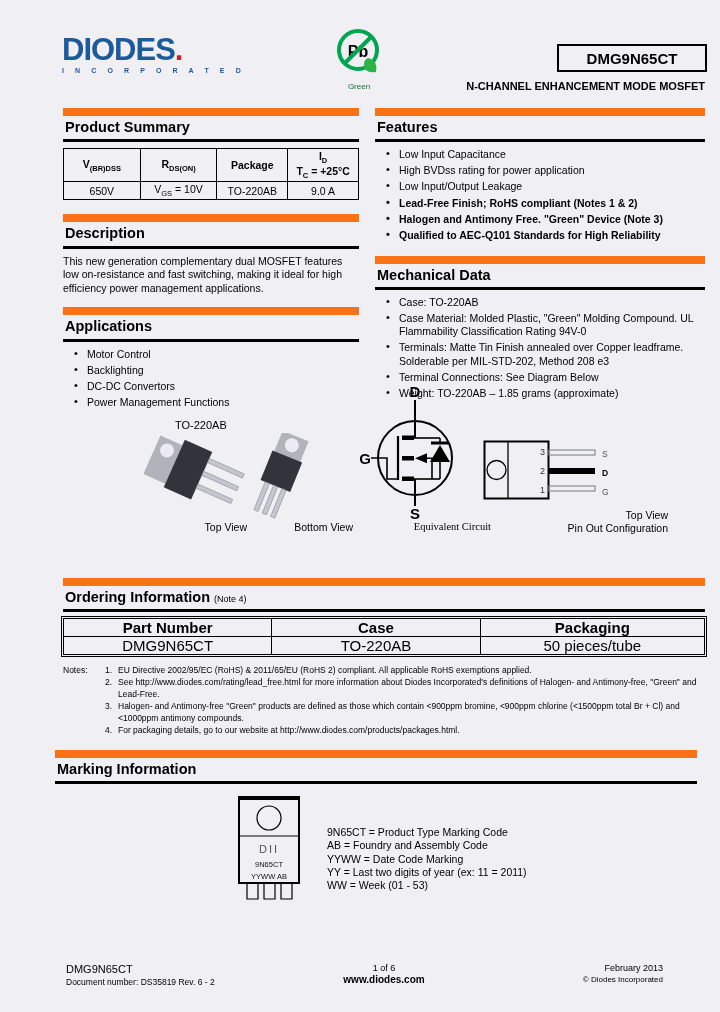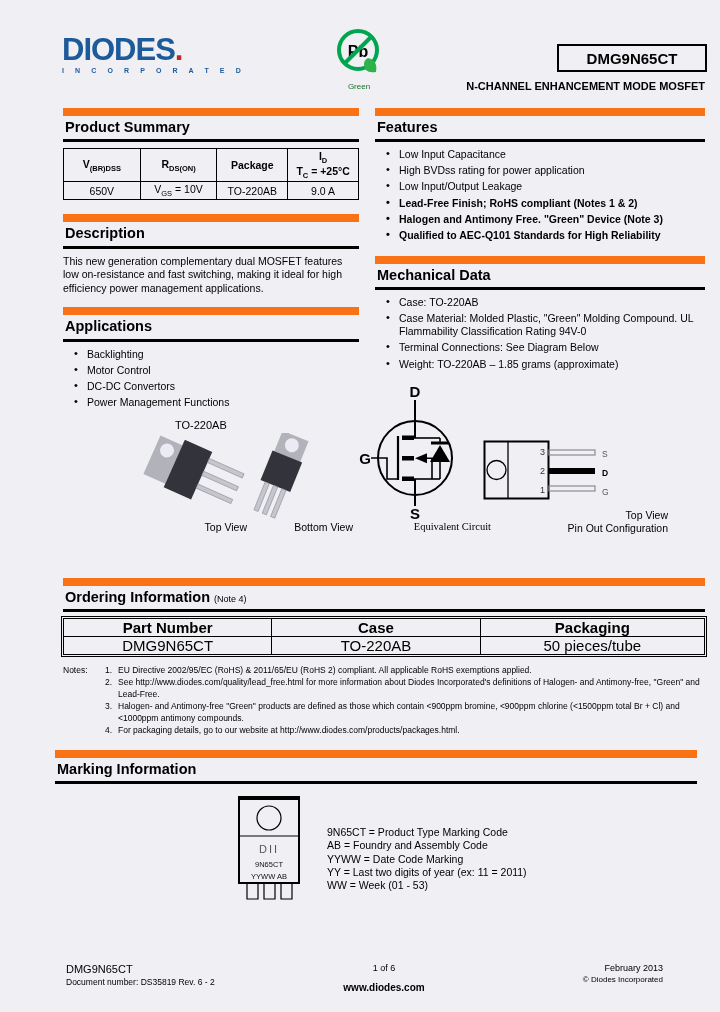--- a/index.html
+++ b/index.html
@@ -59,21 +59,21 @@
   .marking { position:absolute; left:55px; top:750px; width:642px; }
   .mark-draw { position:absolute; left:182px; top:45px; }
   .mark-legend { position:absolute; left:272px; top:76px; font-size:10.5px; line-height:1.27; }
 
   
   .footer { position:absolute; left:63px; top:963px; width:642px; font-size:9px; }
   .f-left { position:absolute; left:3px; top:0; }
   .f-left .l1 { font-size:11px; }
   .f-left .l2 { font-size:8.5px; margin-top:2px; }
   .f-center { position:absolute; left:0; right:0; top:0; text-align:center; }
-  .f-center .l2 { font-weight:bold; font-size:10px; margin-top:9px; }
+  .f-center .l2 { font-weight:bold; font-size:10px; margin-top:1px; }
   .f-right { position:absolute; right:42px; top:0; text-align:right; }
   .f-right .l2 { font-size:8px; margin-top:2px; }
   svg text { font-family:"Liberation Sans","DejaVu Sans",sans-serif; }
 </style>
 </head>
 <body>
 
 <div class="page">
 
   <div class="logo">
@@ -114,42 +114,43 @@
         <td>9.0 A</td>
       </tr>
     </tbody>
       </table>
 
     <div class="sec-head mt14">Description</div>
     <div class="body-text">This new generation complementary dual MOSFET features low on-resistance and fast switching, making it ideal for high efficiency power management applications.</div>
 
     <div class="sec-head mt12">Applications</div>
     <ul class="blt">
+      <li>Motor Control</li>
       <li>Backlighting</li>
-      <li>Motor Control</li>
       <li>DC-DC Convertors</li>
       <li>Power Management Functions</li>
     </ul>
   </div>
 
   <div class="right-col">
     <div class="sec-head">Features</div>
     <ul class="blt">
       <li>Low Input Capacitance</li>
       <li>High BVDss rating for power application</li>
       <li>Low Input/Output Leakage</li>
       <li class="bold">Lead-Free Finish; RoHS compliant (Notes 1 &amp; 2)</li>
       <li class="bold">Halogen and Antimony Free. "Green" Device (Note 3)</li>
       <li class="bold">Qualified to AEC-Q101 Standards for High Reliability</li>
     </ul>
 
     <div class="sec-head mt14">Mechanical Data</div>
     <ul class="blt">
       <li>Case: TO-220AB</li>
       <li>Case Material: Molded Plastic, "Green" Molding Compound. UL Flammability Classification Rating 94V-0</li>
+      <li>Terminals: Matte Tin Finish annealed over Copper leadframe. Solderable per MIL-STD-202, Method 208 e3</li>
       <li>Terminal Connections: See Diagram Below</li>
       <li>Weight: TO-220AB – 1.85 grams (approximate)</li>
     </ul>
   </div>
 
   <div class="diagrams">
     <div class="d-abs" style="left:112px; top:34px; font-size:11px;">TO-220AB</div>
 
     <svg class="d-abs" style="left:72px; top:50px;" width="112" height="84" viewBox="0 0 112 84">
       <g transform="rotate(24 55 40)">
@@ -239,21 +240,21 @@
 
     <div class="notes">
       <div class="notes-label">Notes:</div>
       <div style="flex:1">
         <div class="note-row">
           <span class="note-num">1.</span>
           <span>EU Directive 2002/95/EC (RoHS) &amp; 2011/65/EU (RoHS 2) compliant. All applicable RoHS exemptions applied.</span>
         </div>
         <div class="note-row">
           <span class="note-num">2.</span>
-          <span>See http://www.diodes.com/quality/lead_free.html for more information about Diodes Incorporated's definitions of Halogen- and Antimony-free, "Green" and Lead-Free.</span>
+          <span>See http://www.diodes.com/rating/lead_free.html for more information about Diodes Incorporated's definitions of Halogen- and Antimony-free, "Green" and Lead-Free.</span>
         </div>
         <div class="note-row">
           <span class="note-num">3.</span>
           <span>Halogen- and Antimony-free "Green" products are defined as those which contain &lt;900ppm bromine, &lt;900ppm chlorine (&lt;1500ppm total Br + Cl) and &lt;1000ppm antimony compounds.</span>
         </div>
         <div class="note-row">
           <span class="note-num">4.</span>
           <span>For packaging details, go to our website at http://www.diodes.com/products/packages.html.</span>
         </div>
       </div>

